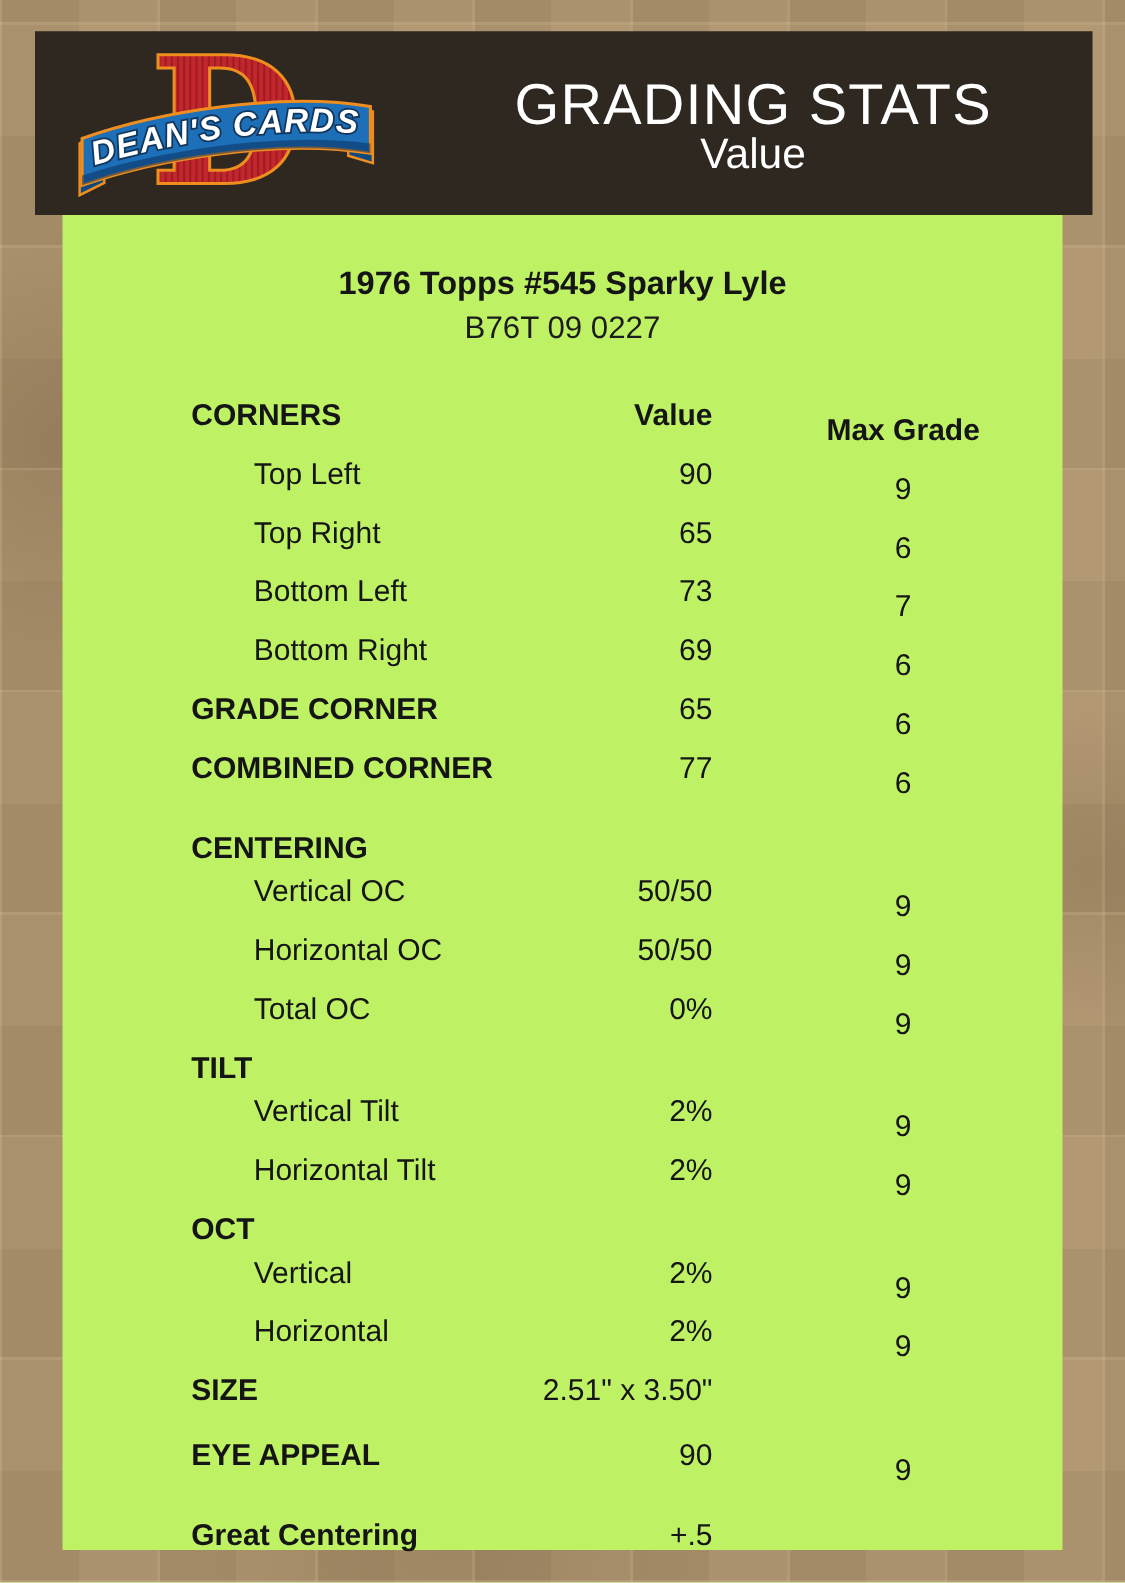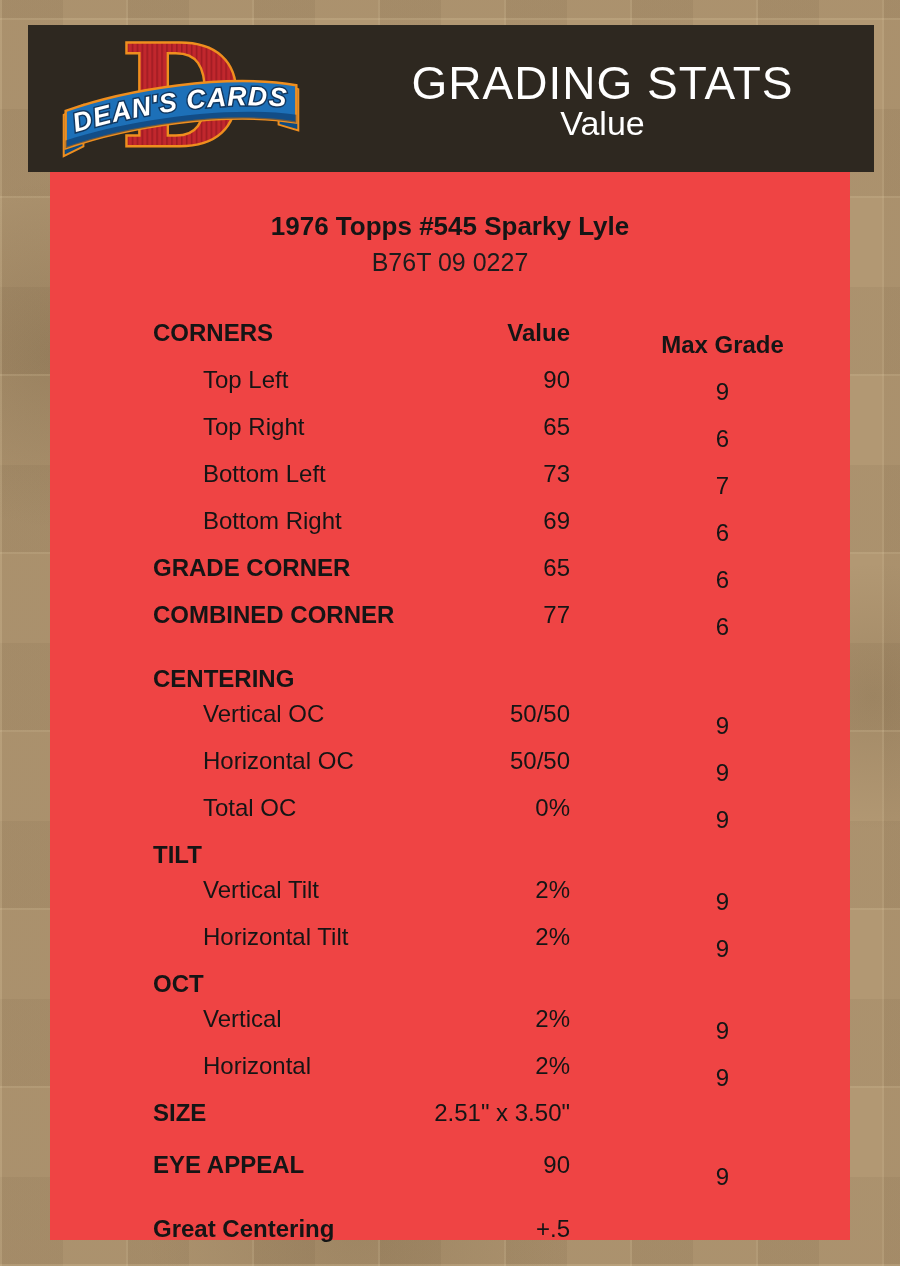--- a/index.html
+++ b/index.html
@@ -31,21 +31,21 @@
   .logo-wrap svg { display:block; width:250px; height:138px; }
   .titles {
     flex:1; display:flex; flex-direction:column; align-items:center;
     justify-content:center; gap:0; margin-right:10px; padding-top:2px;
   }
   .main-title { color:#ffffff; font-size:46px; letter-spacing:1px; line-height:1; }
   .sub-title  { color:#ffffff; font-size:34px; line-height:1; }
   
   .sheet {
     position:absolute; left:50px; top:172px; width:800px; height:1068px;
-    background:#ef4444; color:#151515;
+    background:#bef264; color:#151515;
   }
   .card-title { margin-top:40px; text-align:center; font-size:26px; font-weight:bold; line-height:28px; }
   .card-code  { margin-top:9px; text-align:center; font-size:25px; line-height:27px; color:#1c1c1c; }
   
   .grade-table { margin:39px 0 0 103px; font-size:24px; }
   .row { display:grid; grid-template-columns:297px 120px 240px; line-height:35px; }
   .row .cell { white-space:nowrap; }
   .row .label { }
   .row.item .label { padding-left:50px; }
   .row.section .label, .row.colheader .label { font-weight:bold; }

